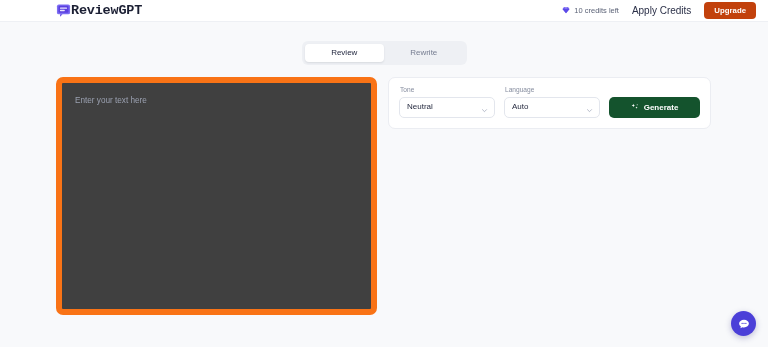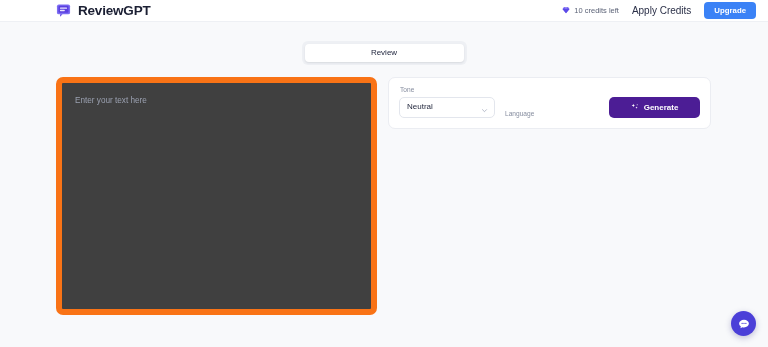--- a/index.html
+++ b/index.html
@@ -24,21 +24,21 @@
     border-bottom: 1px solid #eef0f4;
     display: flex;
     align-items: center;
     padding: 0 12px 0 56px;
     position: relative;
   }
 
   .brand {
     display: flex;
     align-items: center;
-    gap: 7px;
+    font-family: Liberation Mono, monospace;
   }
 
   .brand-icon {
     width: 15px;
     height: 15px;
     display: block;
   }
 
   .brand-name {
     font-size: 13.5px;
@@ -71,21 +71,21 @@
     font-size: 10px;
     color: #2b3048;
     white-space: nowrap;
     cursor: pointer;
     background: none;
     border: none;
     font-family: inherit;
   }
 
   .upgrade-btn {
-    background: #3b82f6;
+    background: #c2410c;
     color: #ffffff;
     font-size: 7.8px;
     font-weight: bold;
     border: none;
     border-radius: 4px;
     padding: 5px 10px;
     cursor: pointer;
     font-family: inherit;
     line-height: 1;
   }
@@ -199,21 +199,21 @@
   .chevron {
     position: absolute;
     right: 6px;
     width: 7px;
     height: 7px;
   }
 
   .generate-btn {
     flex: 1;
     height: 21px;
-    background: #4c1d95;
+    background: #14532d;
     border: none;
     border-radius: 5px;
     color: #ffffff;
     font-size: 8px;
     font-weight: bold;
     display: flex;
     align-items: center;
     justify-content: center;
     gap: 5px;
     cursor: pointer;
@@ -274,20 +274,21 @@
 
     <button class="apply-credits">Apply Credits</button>
 
     <button class="upgrade-btn">Upgrade</button>
   </div>
 </div>
 
 <div class="tabs-wrap">
   <div class="tabs">
     <button class="tab active">Review</button>
+    <button class="tab">Rewrite</button>
   </div>
 </div>
 
 <div class="main">
 
   <div class="editor-card">
     <div class="editor-placeholder">Enter your text here</div>
   </div>
 
   <div class="controls-card">
@@ -299,20 +300,28 @@
         <span>
           <svg class="chevron" viewBox="0 0 12 12" aria-hidden="true">
             <path d="M2.5 4.5 L6 8 L9.5 4.5" fill="none" stroke="#9aa0b4" stroke-width="1.2" stroke-linecap="round" stroke-linejoin="round"></path>
           </svg>
         </span>
       </div>
     </div>
 
     <div class="field language">
       <span class="field-label">Language</span>
+      <div class="select">
+        <span class="select-value">Auto</span>
+        <span>
+          <svg class="chevron" viewBox="0 0 12 12" aria-hidden="true">
+            <path d="M2.5 4.5 L6 8 L9.5 4.5" fill="none" stroke="#9aa0b4" stroke-width="1.2" stroke-linecap="round" stroke-linejoin="round"></path>
+          </svg>
+        </span>
+      </div>
     </div>
 
     <button class="generate-btn">
       <span>
         <svg class="sparkle-icon" viewBox="0 0 16 16" aria-hidden="true">
           <path d="M4.6 1.6 L5.5 4.1 L8 5 L5.5 5.9 L4.6 8.4 L3.7 5.9 L1.2 5 L3.7 4.1 Z" fill="#ffffff"></path>
           <path d="M11 7 L11.6 8.6 L13.2 9.2 L11.6 9.8 L11 11.4 L10.4 9.8 L8.8 9.2 L10.4 8.6 Z" fill="#ffffff"></path>
           <circle cx="12.4" cy="3.4" r="1" fill="#ffffff"></circle>
         </svg>
       </span>

